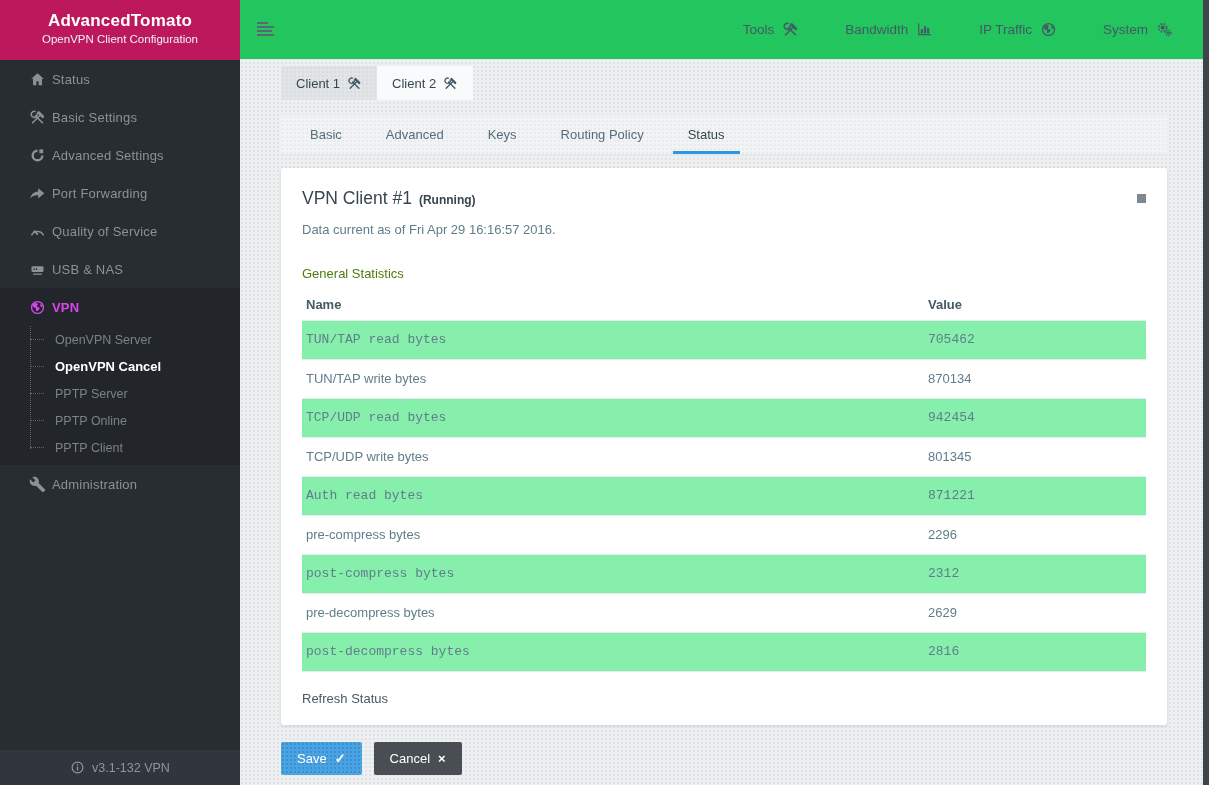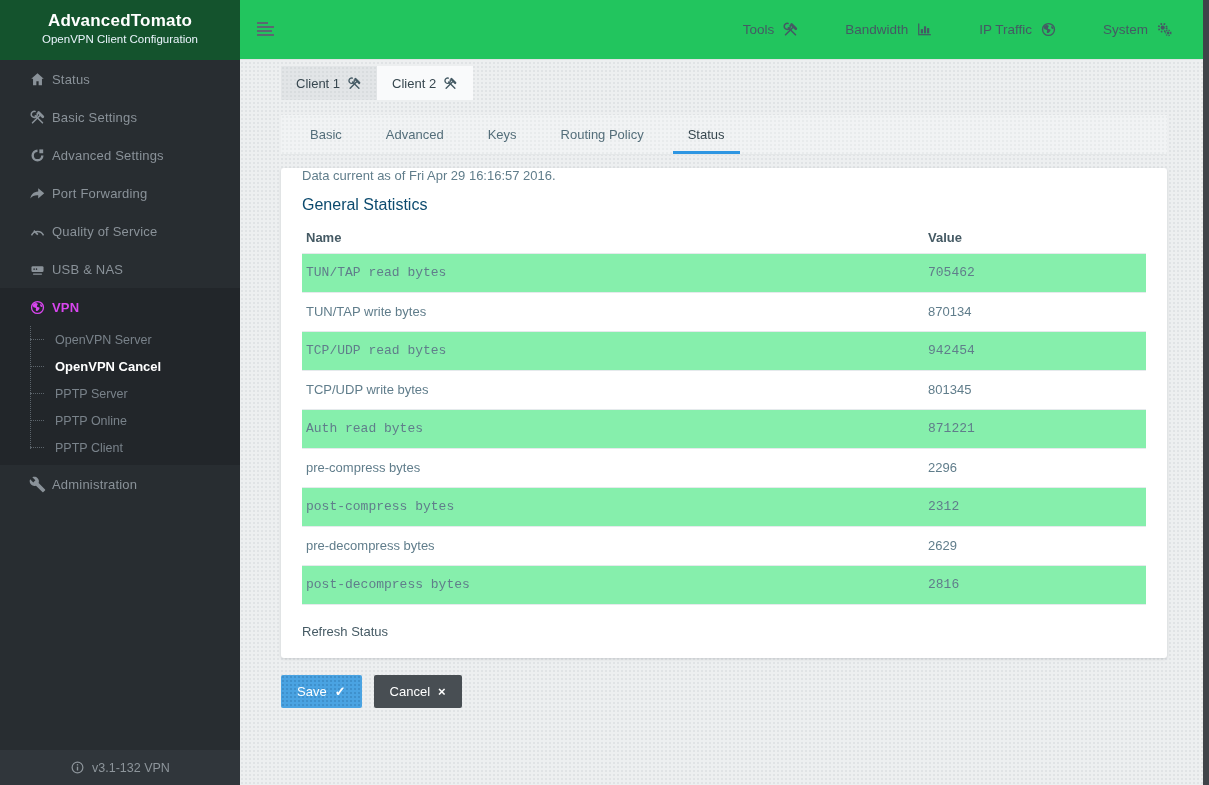--- a/index.html
+++ b/index.html
@@ -1,20 +1,20 @@
 <!DOCTYPE html>
 <html><head>
 <meta charset="utf-8">
 <style>
   * { margin:0; padding:0; box-sizing:border-box; }
   html,body { width:1209px; height:785px; overflow:hidden; font-family:"Liberation Sans",sans-serif; background:#edeff0; }
 
   
   .sidebar { position:absolute; left:0; top:0; bottom:0; width:240px; background:#282d31; z-index:5; }
-  .brand { height:60px; background:#14532d; color:#fff; text-align:center; padding-top:11px; }
+  .brand { height:60px; background:#be185d; color:#fff; text-align:center; padding-top:11px; }
   .brand-title { font-size:17px; font-weight:700; letter-spacing:.2px; }
   .brand-sub { font-size:11.5px; margin-top:2px; color:#eaf4fc; }
   .nav-item { display:flex; align-items:center; height:38px; padding-left:29px; cursor:pointer; color:#8a9299; }
   .nav-item .icn { width:17px; height:17px; flex:0 0 17px; margin-right:6px; }
   .nav-item .lbl { font-size:13px; letter-spacing:.2px; }
   .nav-item.active { color:#d946ef; }
   .nav-item.active .lbl { font-weight:700; }
   .vpn-group { background:#22262a; }
   .subnav { position:relative; padding-bottom:4px; }
   .subnav::before { content:""; position:absolute; left:30px; top:0; bottom:16px; border-left:1px dotted #5c646b; }
@@ -52,21 +52,21 @@
              display:flex; align-items:stretch; padding-left:0; border-bottom:1px solid #e4e7e8; }
   .subtab { display:flex; align-items:center; padding:0 15px; margin-left:14px; font-size:13px; color:#546e7a; cursor:pointer; }
   .subtab.active { color:#37474f; box-shadow:inset 0 -3px 0 #2e96e2; }
 
   .card { margin-top:13px; background:#fff; border-radius:3px; box-shadow:0 1px 3px rgba(60,70,80,.18); padding:0 21px; }
   .card-head { display:flex; align-items:center; padding-top:20px; }
   .card-title { font-size:17.5px; color:#37474f; }
   .card-state { font-size:12px; font-weight:700; color:#37474f; margin-left:7px; position:relative; top:1px; }
   .widget-sq { margin-left:auto; width:9px; height:9px; background:#7d8891; cursor:pointer; }
   .data-current { margin-top:13px; font-size:13px; color:#607d8b; }
-  .section-lbl { margin-top:13px; font-size:16px; color:#0c4a6e; }
+  .section-lbl { margin-top:29px; font-size:13px; color:#4d7c0f; }
 
   table.stats { width:100%; border-collapse:collapse; table-layout:fixed; margin-top:9px; }
   table.stats col.c1 { width:622px; }
   table.stats th { text-align:left; font-size:13px; color:#455a64; font-weight:700; height:30px; vertical-align:middle; padding:0 0 0 4px; }
   table.stats td { font-size:13px; color:#607d8b; height:39px; vertical-align:middle; padding-left:4px; border-top:1px solid #e5eaec; }
   table.stats tr.odd td { background:#86efac;font-family:Liberation Mono, monospace; }
   table.stats tr:last-child td { border-bottom:1px solid #e5eaec; }
 
   .refresh-row { padding:17px 0 18px; }
   .refresh-link { font-size:13px; color:#455a64; cursor:pointer; }
@@ -315,20 +315,25 @@
 
   <div class="subtabs">
     <div class="subtab">Basic</div>
     <div class="subtab">Advanced</div>
     <div class="subtab">Keys</div>
     <div class="subtab">Routing Policy</div>
     <div class="subtab active">Status</div>
   </div>
 
   <div class="card">
+    <div class="card-head">
+      <span class="card-title">VPN Client #1</span>
+      <span class="card-state">(Running)</span>
+      <span class="widget-sq"></span>
+    </div>
     <div class="data-current">Data current as of Fri Apr 29 16:16:57 2016.</div>
     <div class="section-lbl">General Statistics</div>
 
     <table class="stats">
       <colgroup>
           <col class="c1">
           <col>
         </colgroup>
       <thead>
         <tr>

